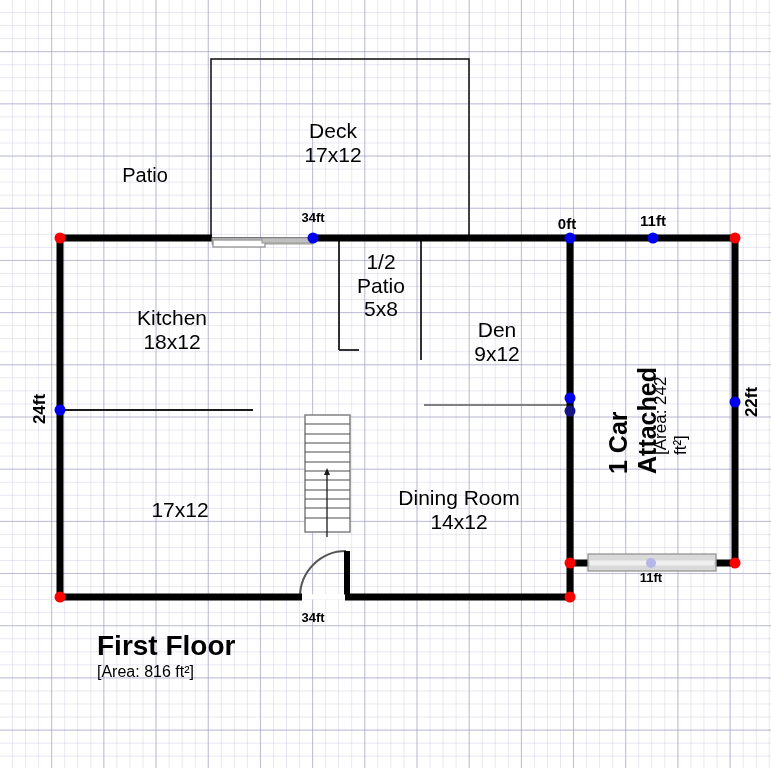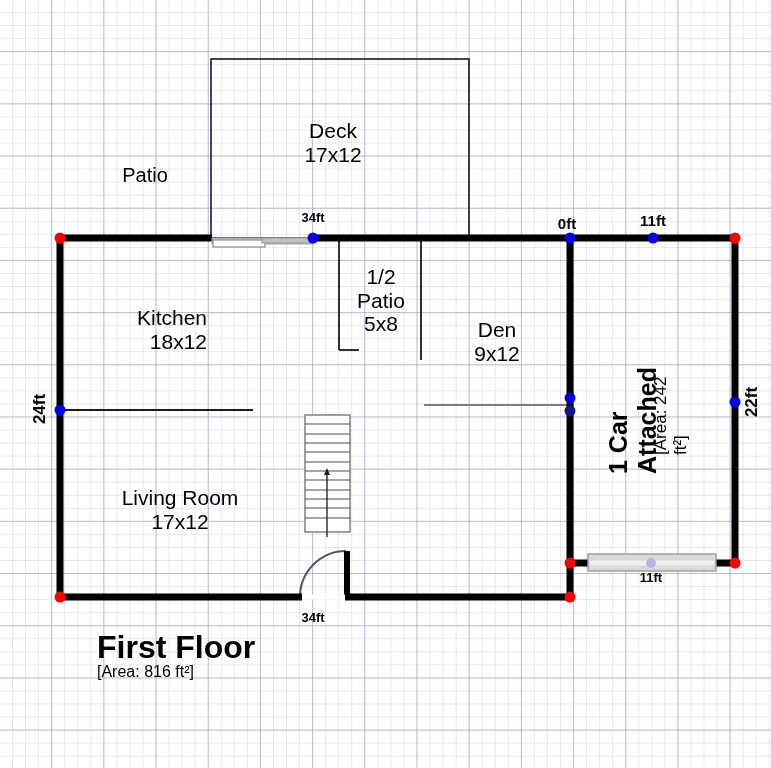--- a/index.html
+++ b/index.html
@@ -62,21 +62,21 @@
   .dim-v {
     font-size: 17px;
     font-weight: 600;
     transform-origin: center center;
   }
   .vrot {
     position: absolute;
     transform: translate(-50%, -50%) rotate(-90deg);
   }
   .floor-title {
-    font-size: 32px;
+    font-size: 28px;
     font-weight: bold;
   }
   .floor-area {
     font-size: 16px;
   }
   .garage-title {
     font-size: 25px;
     font-weight: bold;
   }
   .garage-area {
@@ -174,41 +174,44 @@
 
   <div class="lbl room-label" style="left:333px; top:143px;">
     <span class="ln">Deck</span>
     <span class="ln">17x12</span>
   </div>
 
   <div class="lbl plain-label" style="left:145px; top:175px;">
     <span>Patio</span>
   </div>
 
-  <div class="lbl room-label" style="left:172px; top:330px;text-align:right;">
+  <div class="lbl room-label" style="left:172px; top:330px;">
     <span class="ln">Kitchen</span>
     <span class="ln">18x12</span>
   </div>
 
-  <div class="lbl room-label" style="left:381px; top:300px;">
+  <div class="lbl room-label" style="left:381px; top:285px;">
     <span class="ln">1/2</span>
     <span class="ln">Patio</span>
     <span class="ln">5x8</span>
   </div>
 
   <div class="lbl room-label" style="left:497px; top:335px;margin-top:7px;">
     <span class="ln">Den</span>
     <span class="ln">9x12</span>
   </div>
 
   <div class="lbl room-label" style="left:180px; top:510px;">
-    <span class="ln">Living Room</span>
     <span class="ln">17x12</span>
   </div>
 
+  <div class="lbl room-label" style="left:459px; top:510px;">
+    <span class="ln">Dining Room</span>
+    <span class="ln">14x12</span>
+  </div>
 
   <div class="vrot garage-title" style="left:633px; top:405px;">
     <span>1 Car Attached</span>
   </div>
   <div class="vrot garage-area" style="left:671px; top:405px;">
     <span>[Area: 242 ft²]</span>
   </div>
 
   <div class="lbl dim" style="left:313px; top:218px;">
     <span>34ft</span>

